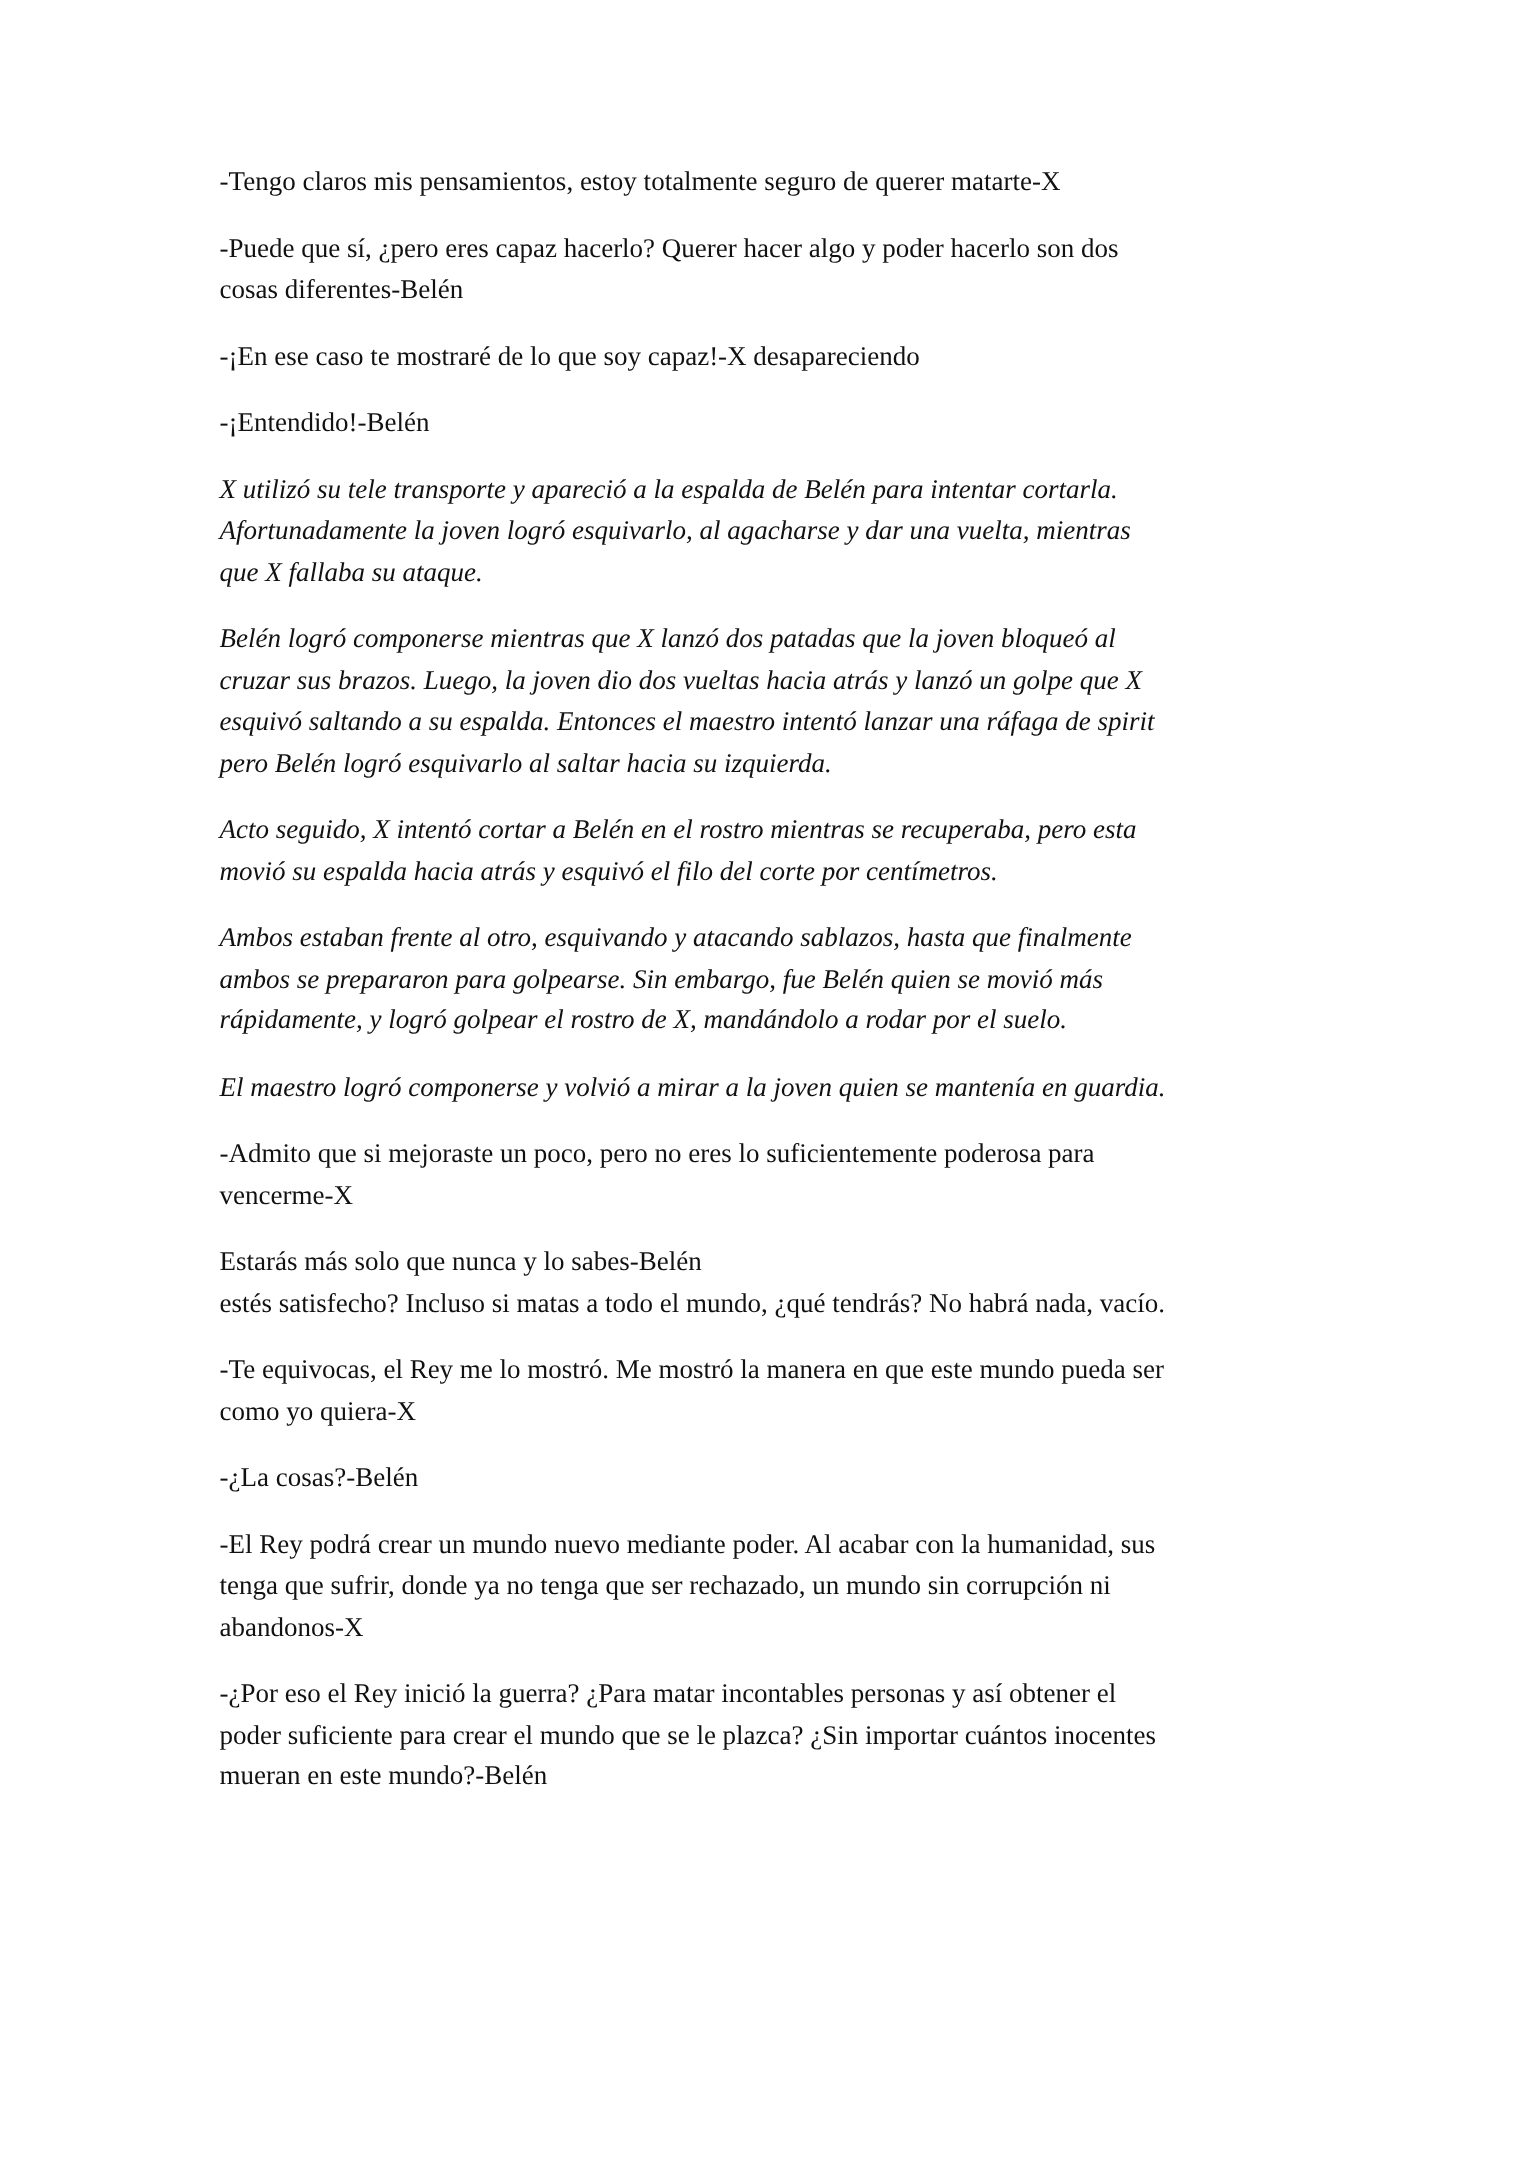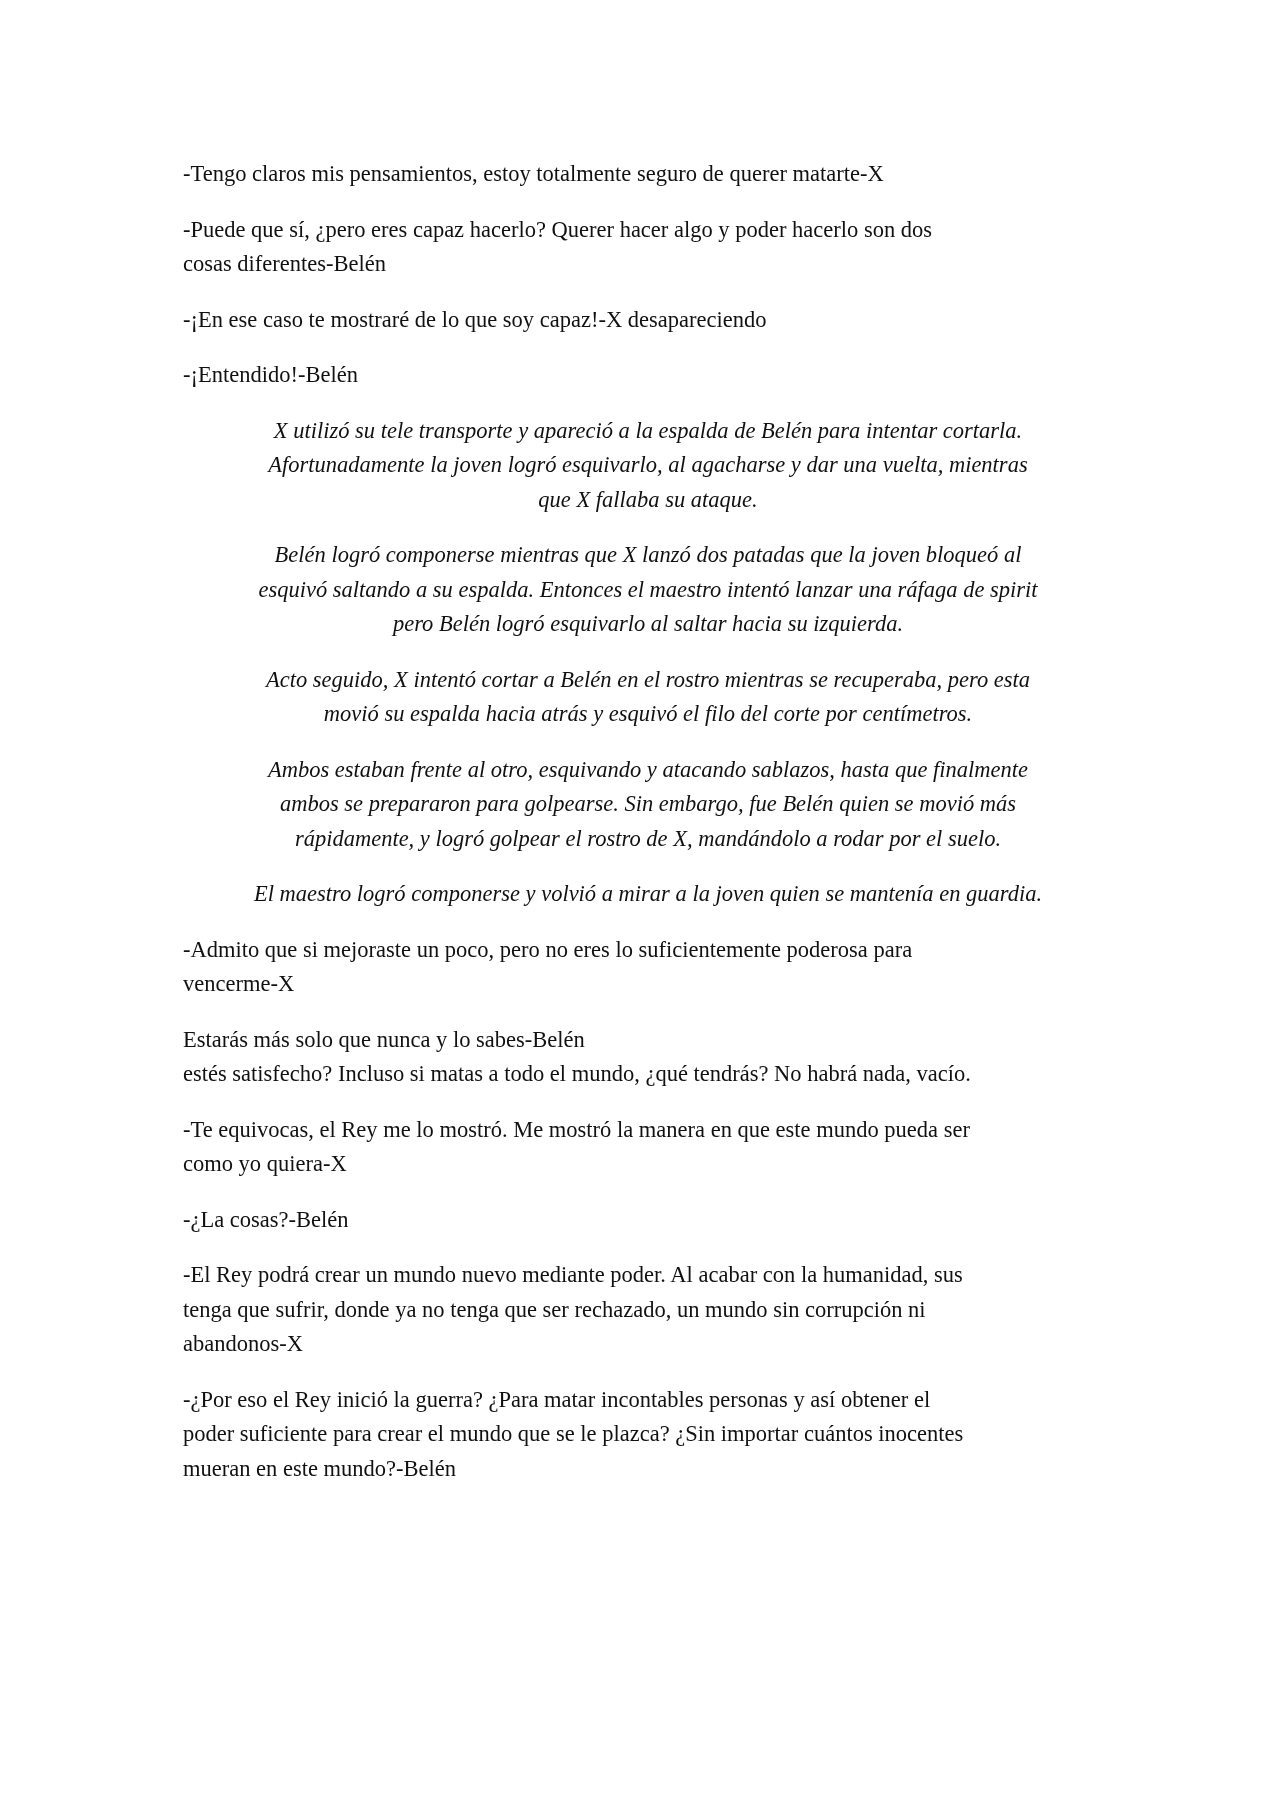--- a/index.html
+++ b/index.html
@@ -1,26 +1,26 @@
 <!DOCTYPE html>
 <html><head>
 <meta charset="utf-8">
 <style>
   html, body { margin: 0; padding: 0; background: #ffffff; }
   body { width: 1280px; height: 1810px; position: relative; overflow: hidden; }
-  .page { position: absolute; left: 183px; top: 157px; width: 930px; }
+  .page { position: absolute; left: 183px; top: 134px; width: 930px; }
   .para {
     font-family: "Liberation Serif", "DejaVu Serif", serif;
     font-size: 22.5px;
     line-height: 34.5px;
     color: #111111;
     margin: 0 0 21px 0;
     white-space: nowrap;
   }
-  .para.italic { font-style: italic; text-align: center; }
+  .para.italic { font-style: italic; }
   .line { display: block; }
 </style>
 </head>
 <body>
 
 <div class="page">
   <p class="para">
     <span class="line">-Tengo claros mis pensamientos, estoy totalmente seguro de querer matarte-X</span>
   </p>
   <p class="para">
@@ -33,20 +33,21 @@
   <p class="para">
     <span class="line">-¡Entendido!-Belén</span>
   </p>
   <p class="para italic">
     <span class="line">X utilizó su tele transporte y apareció a la espalda de Belén para intentar cortarla.</span>
     <span class="line">Afortunadamente la joven logró esquivarlo, al agacharse y dar una vuelta, mientras</span>
     <span class="line">que X fallaba su ataque.</span>
   </p>
   <p class="para italic">
     <span class="line">Belén logró componerse mientras que X lanzó dos patadas que la joven bloqueó al</span>
+    <span class="line">cruzar sus brazos. Luego, la joven dio dos vueltas hacia atrás y lanzó un golpe que X</span>
     <span class="line">esquivó saltando a su espalda. Entonces el maestro intentó lanzar una ráfaga de spirit</span>
     <span class="line">pero Belén logró esquivarlo al saltar hacia su izquierda.</span>
   </p>
   <p class="para italic">
     <span class="line">Acto seguido, X intentó cortar a Belén en el rostro mientras se recuperaba, pero esta</span>
     <span class="line">movió su espalda hacia atrás y esquivó el filo del corte por centímetros.</span>
   </p>
   <p class="para italic">
     <span class="line">Ambos estaban frente al otro, esquivando y atacando sablazos, hasta que finalmente</span>
     <span class="line">ambos se prepararon para golpearse. Sin embargo, fue Belén quien se movió más</span>

